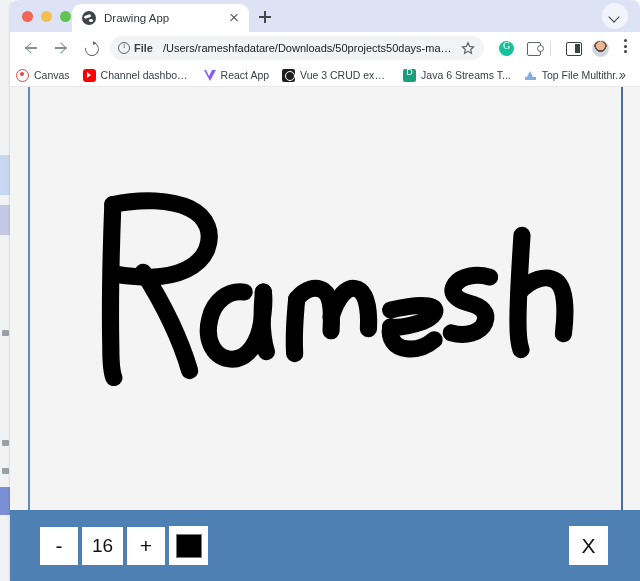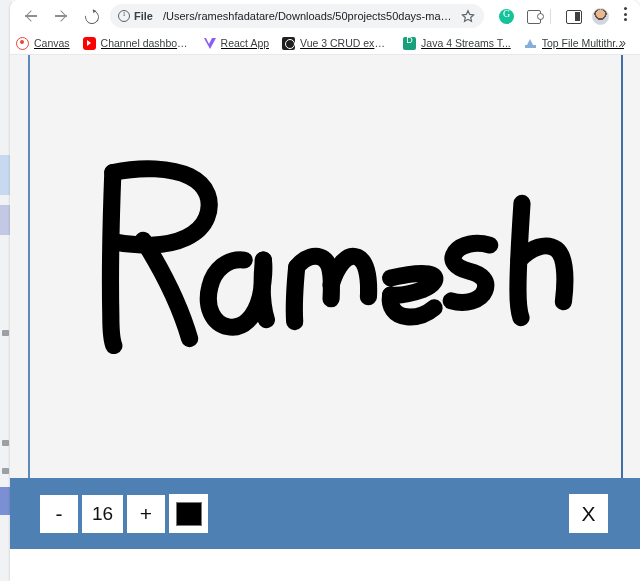--- a/index.html
+++ b/index.html
@@ -213,21 +213,20 @@
     background: #3c4043; margin: 2.3px auto;
   }
 
   
   #bookmarks {
     position: relative; height: 23px; width: 100%;
     background: #ffffff;
     display: flex; align-items: center;
     border-bottom: 1px solid #e6e8ea;
     padding-left: 6px;
-    text-decoration: underline;
   }
   .bm {
     display: flex; align-items: center; flex: none;
     margin-right: 13px; cursor: pointer; max-width: 108px;
   }
   .bm-icon { width: 13px; height: 13px; flex: none; position: relative; }
   .bm-label {
     font-size: 10.5px; color: #3c4043; margin-left: 5px;
     white-space: nowrap; overflow: hidden; text-overflow: ellipsis;
   }
@@ -345,20 +344,34 @@
   <div class="bg-accent1"></div>
   <div class="bg-accent2"></div>
   <div class="bg-tick" style="top:330px;"></div>
   <div class="bg-tick" style="top:440px;"></div>
   <div class="bg-tick" style="top:468px;"></div>
   <div class="bg-blue"></div>
 </div>
 
 <div id="browser">
 
+  <div id="tabstrip">
+    <div class="traffic tl-red"></div>
+    <div class="traffic tl-yellow"></div>
+    <div class="traffic tl-green"></div>
+
+    <div id="tab-active">
+      <div id="tab-favicon"></div>
+      <div id="tab-title">Drawing App</div>
+      <div id="tab-close"></div>
+    </div>
+
+    <div id="new-tab"></div>
+    <div id="tab-search"></div>
+  </div>
 
   <div id="toolbar">
     <div class="nav-btn arrow-l" id="nav-back"></div>
     <div class="nav-btn arrow-r" id="nav-forward"></div>
     <div class="nav-btn" id="nav-reload"></div>
 
     <div id="omnibox">
       <div id="file-chip">
         <div id="info-icon"></div>
         <span id="file-label">File</span>
@@ -397,21 +410,21 @@
     <div class="bm">
       <div class="bm-icon ic-vue"></div>
       <span class="bm-label">React App</span>
     </div>
     <div class="bm">
       <div class="bm-icon ic-vue3"></div>
       <span class="bm-label">Vue 3 CRUD exam...</span>
     </div>
     <div class="bm">
       <div class="bm-icon ic-java"></div>
-      <span class="bm-label">Java 4 Streams T...</span>
+      <span class="bm-label">Java 6 Streams T...</span>
     </div>
     <div class="bm">
       <div class="bm-icon ic-multi"></div>
       <span class="bm-label">Top File Multithr...</span>
     </div>
     <div id="bm-overflow">»</div>
   </div>
 
   <div id="page">
 

